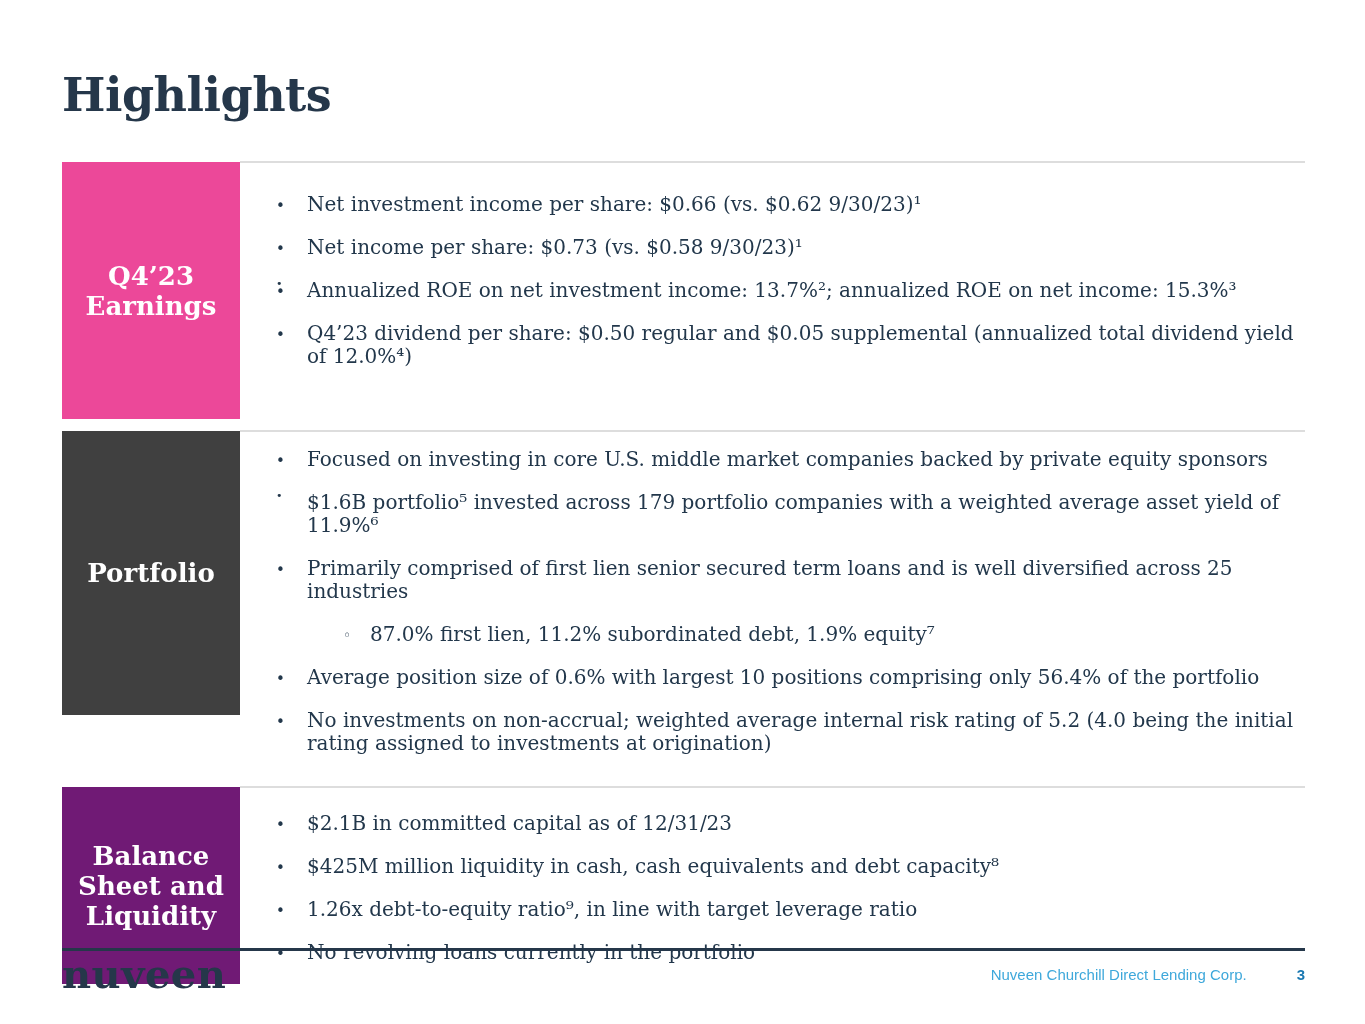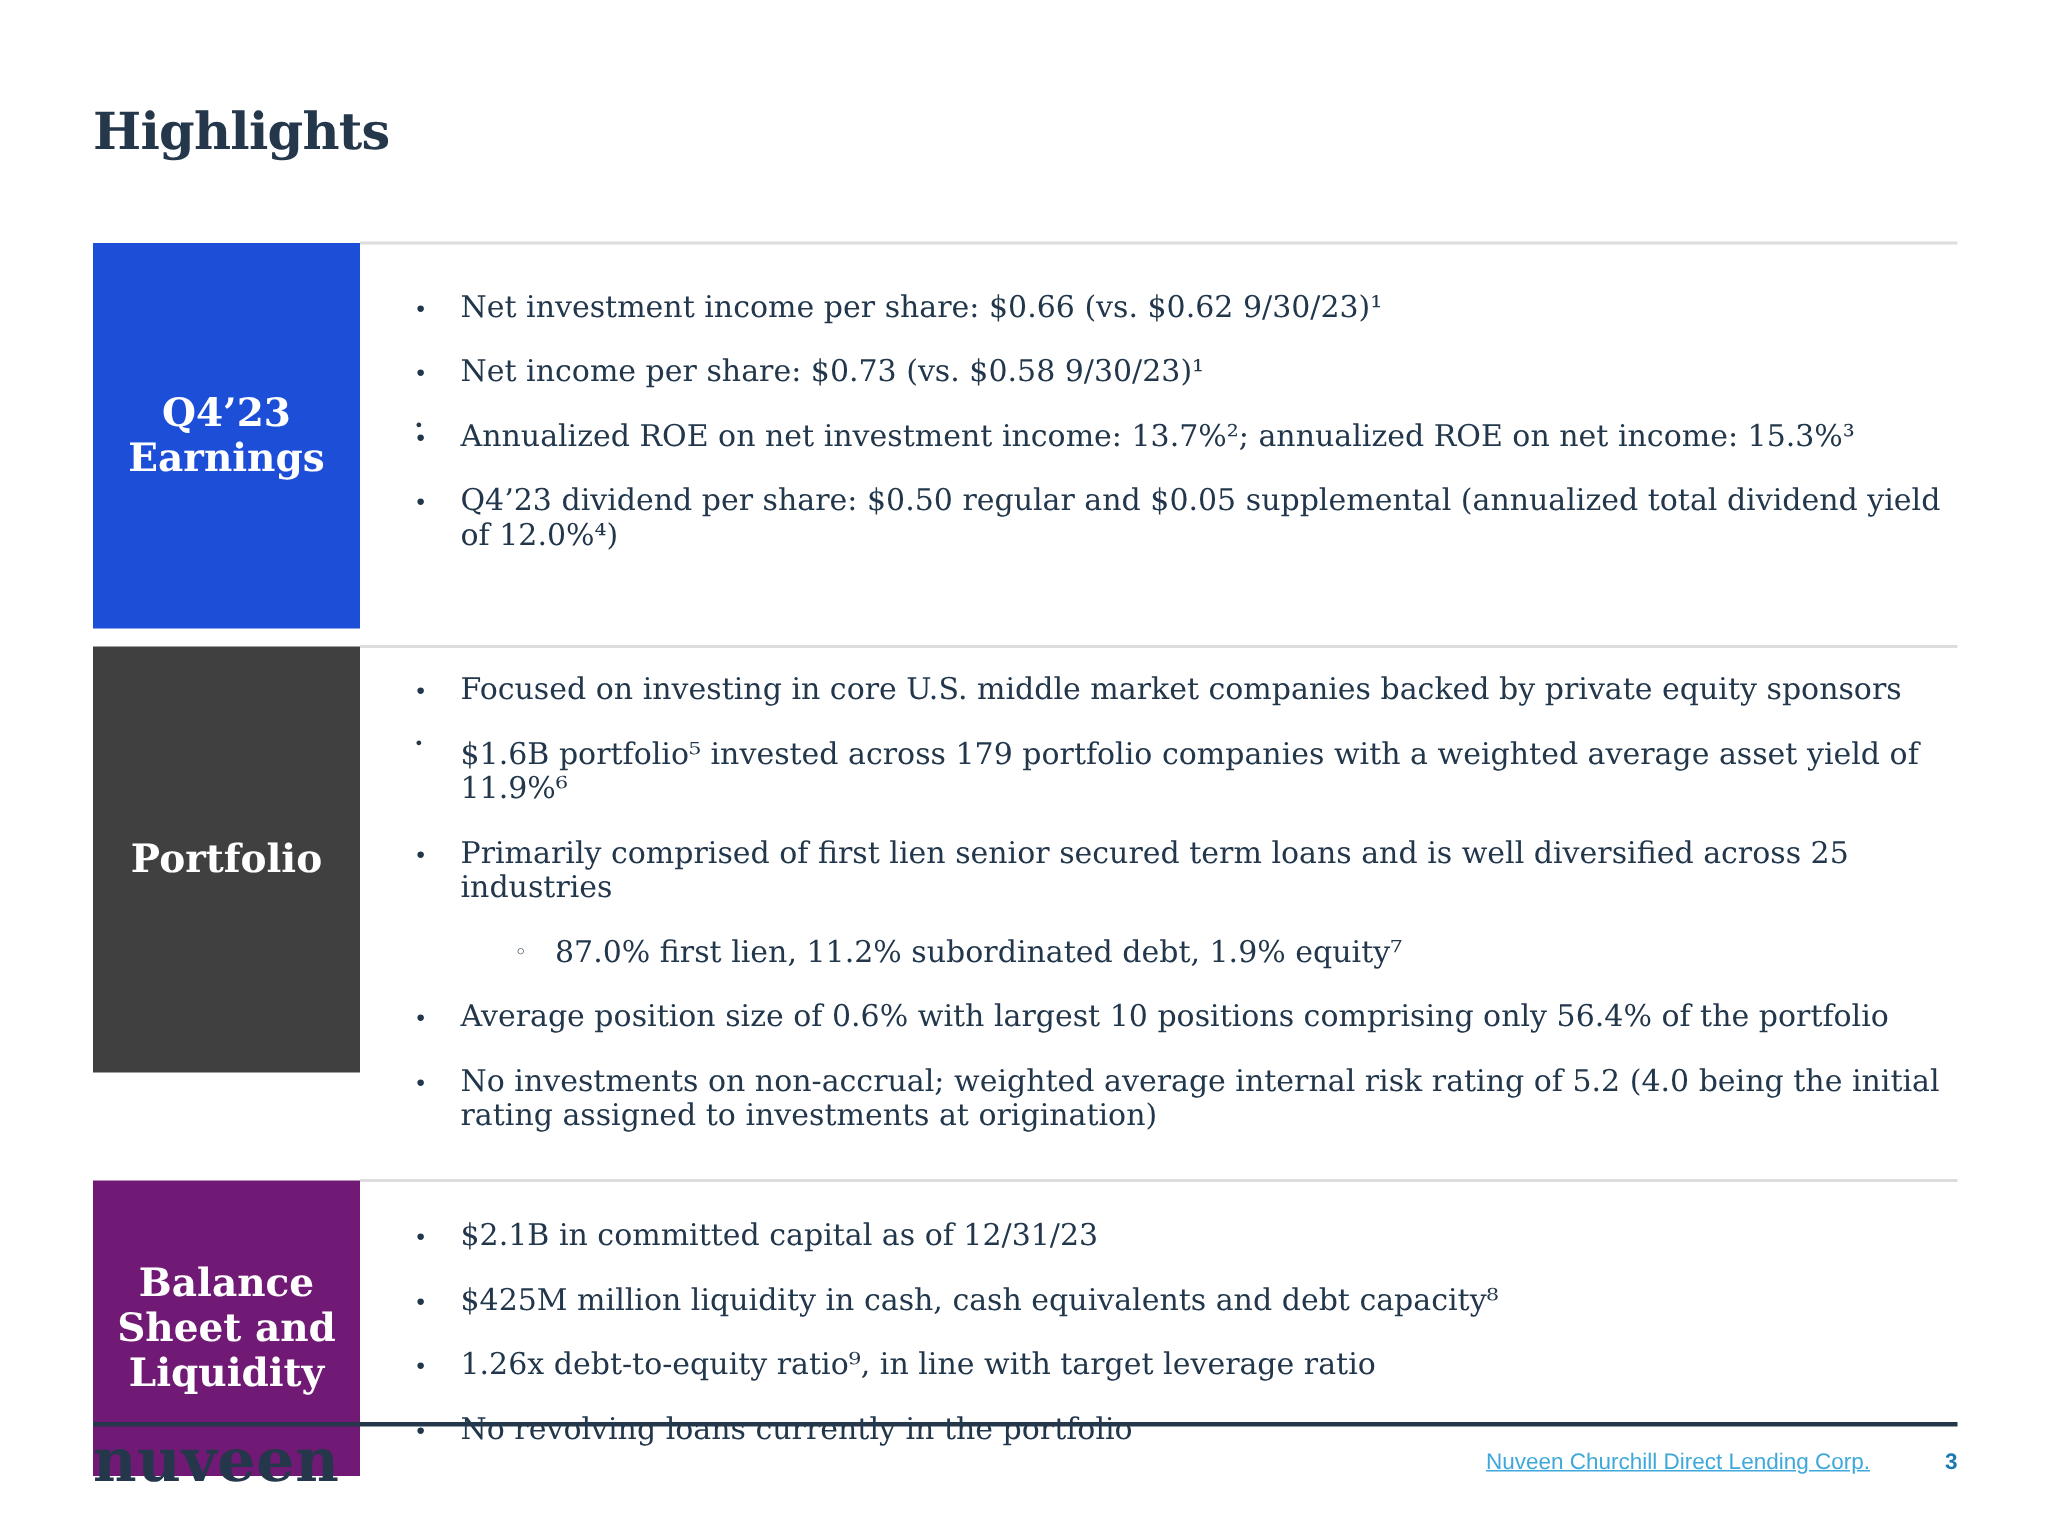--- a/index.html
+++ b/index.html
@@ -6,21 +6,21 @@
   body{
     width:1365px;height:1024px;background:#ffffff;overflow:hidden;
     font-family:"DejaVu Serif","Liberation Serif",serif;
     color:#22374B;
   }
   .slide{position:relative;width:1365px;height:1024px;}
 
   
   .page-title{
     margin:0;position:absolute;left:62px;top:68px;
-    font-size:34px;font-weight:700;color:#25374A;letter-spacing:-0.5px;
+    font-size:46px;font-weight:700;color:#25374A;letter-spacing:-0.5px;
   }
 
   
   #sections{position:absolute;left:62px;top:161px;width:1243px;}
   .section{display:flex;align-items:flex-start;margin-bottom:11px;}
   .label-box{
     width:178px;flex:0 0 178px;display:flex;align-items:center;justify-content:center;
     text-align:center;color:#ffffff;font-weight:700;font-size:26px;line-height:30px;
   }
   .label-box.h0{height:257px;margin-top:1px;}
@@ -54,33 +54,33 @@
     position:absolute;left:62px;top:956px;width:1243px;
     display:flex;justify-content:space-between;align-items:flex-start;
   }
   .brand{
     font-size:40px;font-weight:800;color:#25374A;letter-spacing:0.5px;line-height:36px;
   }
   .footer-right{
     display:flex;align-items:baseline;gap:50px;margin-top:10px;
     font-family:"Liberation Sans","DejaVu Sans",sans-serif;font-size:15px;
   }
-  .company{color:#3EA8DB;text-decoration:underline;}
+  .company{color:#3EA8DB;}
   .page-number{color:#1B79B2;font-weight:700;}
 </style>
 </head>
 <body>
 
 <div class="slide">
 
   <h1 class="page-title">Highlights</h1>
 
   <div id="sections">
       <div class="section">
-        <div class="label-box h0" style="background: #1d4ed8;">
+        <div class="label-box h0" style="background: #ec4899;">
           <div>Q4’23<br>Earnings</div>
         </div>
         <div class="content c0">
           <ul class="bullets">
             <li class="bullet"><span class="mk ">•</span><span>Net investment income per share: $0.66 (vs. $0.62 9/30/23)¹</span></li>
             <li class="bullet"><span class="mk ">•</span><span>Net income per share: $0.73 (vs. $0.58 9/30/23)¹</span></li>
             <li class="bullet"><span class="mk ">•</span></li>
             <li class="bullet"><span class="mk raised">•</span><span>Annualized ROE on net investment income: 13.7%²; annualized ROE on net income: 15.3%³</span></li>
             <li class="bullet"><span class="mk ">•</span><span>Q4’23 dividend per share: $0.50 regular and $0.05 supplemental (annualized total dividend yield of 12.0%⁴)</span></li>
           </ul>

